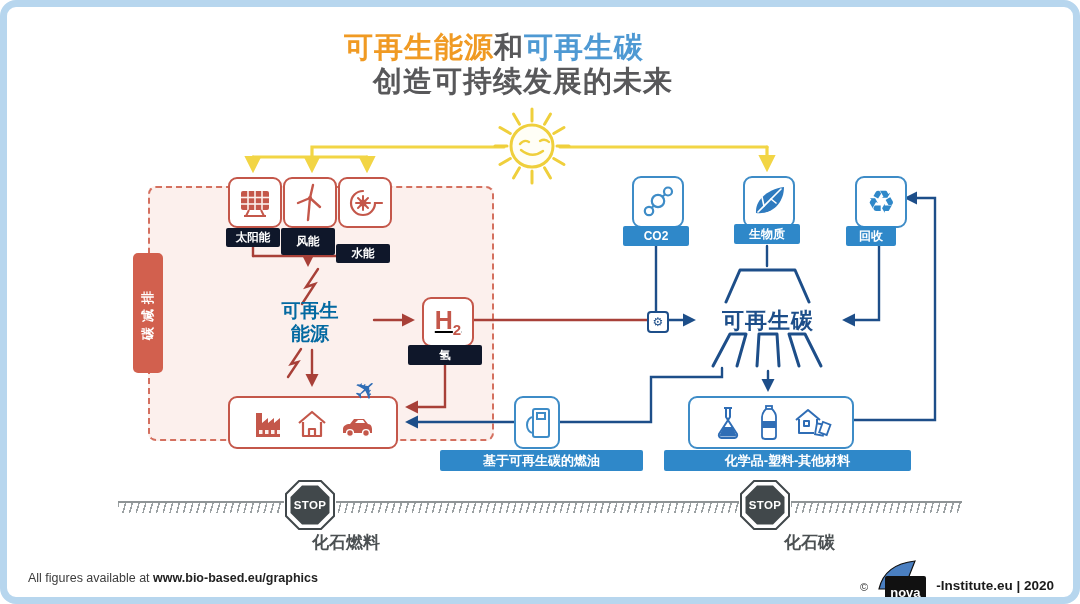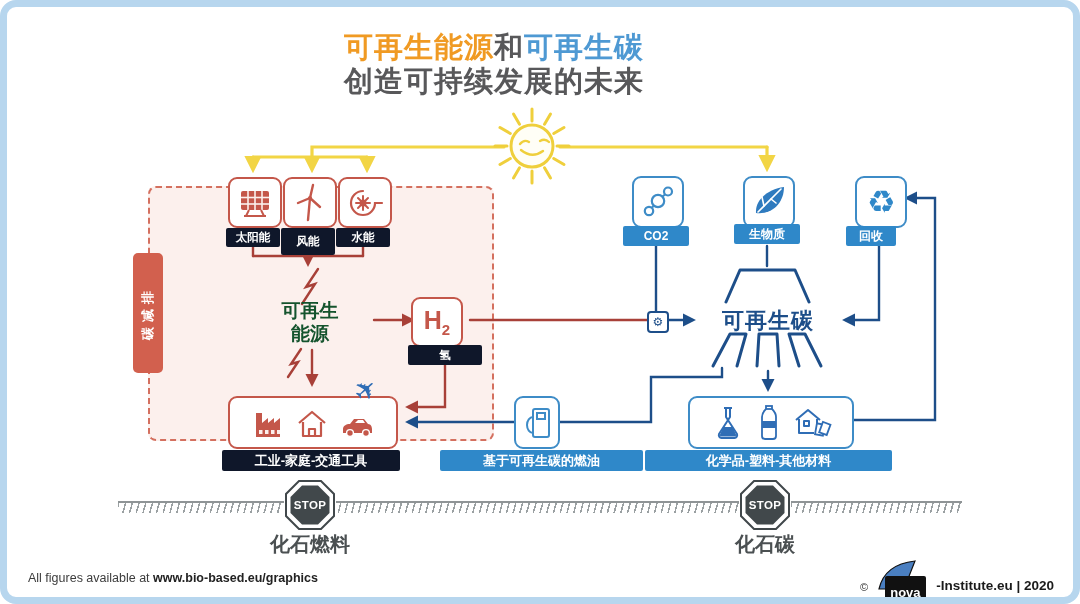--- a/index.html
+++ b/index.html
@@ -20,58 +20,58 @@
   .ibox.red{border:2.5px solid #C4574A;}
   .ibox.blue{border:2.5px solid #3E8CC7;}
   .bar{z-index:2;color:#fff;font-weight:bold;display:flex;align-items:center;justify-content:center;border-radius:2px;}
   .bar.red{background:#0f172a;font-size:11.5px;}
   .bar.blue{background:#2F88C9;font-size:12px;}
   
   #decarb-band{left:133px;top:253px;width:30px;height:120px;background:#D2604E;border-radius:5px;z-index:2;}
   #decarb-band span{position:absolute;left:50%;top:50%;transform:translate(-50%,-50%) rotate(-90deg);
                     color:#fff;font-weight:bold;font-size:13px;letter-spacing:5px;white-space:nowrap;}
   
-  #re-text{left:258px;top:299px;width:104px;text-align:center;color:#14532d;font-weight:bold;
+  #re-text{left:258px;top:299px;width:104px;text-align:center;color:#0369a1;font-weight:bold;
            font-size:19px;line-height:23px;z-index:2;}
   #rc-text{left:706px;top:306px;width:124px;text-align:center;color:#1D4E89;font-weight:bold;
            font-size:22px;z-index:2;letter-spacing:1px;}
   #h2-glyph{color:#C4574A;font-weight:bold;font-size:25px;line-height:1;}
   #h2-glyph sub{font-size:15px;}
   #gear-box{left:647px;top:311px;width:18px;height:18px;background:#fff;border:2px solid #1D4E89;
             border-radius:4px;z-index:2;display:flex;align-items:center;justify-content:center;
             color:#1D4E89;font-size:12px;line-height:1;}
   .plane{color:#2F6DB5;font-size:27px;transform:rotate(-42deg);z-index:3;line-height:1;}
   .recycle-glyph{color:#2F88C9;font-size:32px;font-weight:bold;line-height:1;}
   
   #ground{left:118px;top:501px;width:844px;height:10px;border-top:2.5px solid #8F9496;z-index:1;
           background:repeating-linear-gradient(105deg,#9AA0A2 0 1.5px,transparent 1.5px 6.5px);}
   .stop-sign{width:56px;height:56px;z-index:2;}
   .stop-sign span{position:absolute;inset:0;display:flex;align-items:center;justify-content:center;
                   color:#fff;font-weight:bold;font-size:11.5px;letter-spacing:.4px;}
-  .fossil-label{width:140px;text-align:center;color:#4B5052;font-weight:bold;font-size:20px;z-index:2;}
+  .fossil-label{width:140px;text-align:right;color:#4B5052;font-weight:bold;font-size:17px;z-index:2;}
   
   #footer-left{left:28px;top:571px;font-size:12.5px;color:#3C3C3C;z-index:5;}
   #footer-left b{color:#222;}
   #footer-right{right:26px;top:559px;height:36px;display:flex;align-items:flex-end;gap:5px;z-index:5;padding-bottom:4px;}
   #copyright{font-size:11px;color:#333;padding-bottom:2px;}
   #nova-mark{position:relative;width:58px;height:34px;}
   #nova-mark svg{position:absolute;left:2px;top:-2px;}
   #nova-box{position:absolute;left:12px;top:15px;background:#111;color:#fff;font-weight:bold;
             font-size:13px;line-height:17px;padding:8px 5px;border-radius:2px;}
   #nova-suffix{font-weight:bold;font-size:13.5px;color:#1a1a1a;padding-bottom:2px;}
 </style>
 </head>
 <body>
 
 <div id="canvas">
 
   <div class="abs title-line" style="top:28px;">
     <span class="t-orange">可再生能源</span><span class="t-gray">和</span><span class="t-blue">可再生碳</span>
   </div>
-  <div class="abs title-line t-gray" style="top:62px;">创造可持续发展的未来</div>
+  <div class="abs title-line t-gray" style="top:62px;padding-left:29px;">创造可持续发展的未来</div>
 
   <div class="abs" id="energy-zone"></div>
 
   <svg class="abs" id="wires" width="1080" height="604" viewBox="0 0 1080 604">
     <defs>
       <marker id="ay" viewBox="0 0 10 10" refX="7" refY="5" markerWidth="5.5" markerHeight="5.5" orient="auto-start-reverse">
         <path d="M0,0 L10,5 L0,10 Z" fill="#F2D545"></path>
         </marker>
       <marker id="ar" viewBox="0 0 10 10" refX="7" refY="5" markerWidth="5.5" markerHeight="5.5" orient="auto-start-reverse">
         <path d="M0,0 L10,5 L0,10 Z" fill="#A84038"></path>
@@ -185,28 +185,28 @@
       <g stroke="#C4574A" stroke-width="2" stroke-linecap="round">
         <line x1="18" y1="13" x2="18" y2="27"></line>
           <line x1="11" y1="20" x2="25" y2="20"></line>
         <line x1="13" y1="15" x2="23" y2="25"></line>
           <line x1="13" y1="25" x2="23" y2="15"></line>
       </g>
     </svg>
   </div>
   <div class="abs bar red" style="left:226px;top:228px;width:54px;height:19px;">太阳能</div>
   <div class="abs bar red" style="left:281px;top:228px;width:54px;height:27px;">风能</div>
-  <div class="abs bar red" style="left:336px;top:228px;width:54px;height:19px;">水能</div>
+  <div class="abs bar red" style="left:336px;top:244px;width:54px;height:19px;">水能</div>
 
   <div class="abs" id="re-text">
     <div>可再生</div>
     <div>能源</div>
   </div>
 
-  <div class="abs ibox red" style="left:411px;top:297px;width:48px;height:46px;">
+  <div class="abs ibox red" style="left:422px;top:297px;width:48px;height:46px;text-decoration:underline;">
     <span id="h2-glyph"><span>H</span><sub>2</sub></span>
   </div>
   <div class="abs bar red" style="left:408px;top:345px;width:74px;height:20px;">氢</div>
 
   <div class="abs ibox red" style="left:228px;top:396px;width:166px;height:49px;gap:10px;">
     <svg width="34" height="36" viewBox="0 0 34 36">
       <path d="M5,32 V8 H11 V18 L17,13 V18 L23,13 V18 L29,13 V32 Z" fill="#C4574A"></path>
       <g fill="#FCF0ED">
         <rect x="8" y="25" width="3.5" height="4"></rect>
           <rect x="14" y="25" width="3.5" height="4"></rect>
@@ -222,21 +222,20 @@
       </g>
     </svg>
     <svg width="36" height="36" viewBox="0 0 36 36">
       <path d="M4,28 V24 C4,21 7,19 11,19 L15,14 H25 L29,19 C32,19 33,22 33,24 V28 Z" fill="#C4574A"></path>
       <path d="M16,18 L19,15 H24 L26,18 Z" fill="#fff"></path>
       <circle cx="11" cy="28" r="3.4" fill="#C4574A" stroke="#fff" stroke-width="1.4"></circle>
       <circle cx="27" cy="28" r="3.4" fill="#C4574A" stroke="#fff" stroke-width="1.4"></circle>
     </svg>
   </div>
   <span class="abs plane" style="left:355px;top:377px;">✈</span>
-  <div class="abs bar red" style="left:222px;top:450px;width:178px;height:21px;font-size:13px;">工业-家庭-交通工具</div>
 
   <div class="abs ibox blue" style="left:514px;top:396px;width:42px;height:49px;">
     <svg width="34" height="40" viewBox="0 0 34 40">
       <g fill="none" stroke="#3E8CC7" stroke-width="2" stroke-linecap="round">
         <rect x="13" y="6" width="16" height="28" rx="2"></rect>
         <rect x="17" y="10" width="8" height="6"></rect>
         <path d="M13,14 a6,8 0 1 0 0,16"></path>
       </g>
     </svg>
   </div>
@@ -294,21 +293,21 @@
         <path d="M7,15 V29 H22"></path>
         <path d="M25,15 V20"></path>
         <rect x="12" y="17" width="5" height="5"></rect>
       </g>
       <g fill="#fff" stroke="#2F6DB5" stroke-width="1.8">
         <rect x="24" y="20" width="8" height="11" transform="rotate(10 28 25)"></rect>
         <rect x="29" y="19" width="8" height="11" transform="rotate(20 33 24)"></rect>
       </g>
     </svg>
   </div>
-  <div class="abs bar blue" style="left:645px;top:450px;width:247px;height:21px;font-size:13px;">化学品-塑料-其他材料</div>
+  <div class="abs bar blue" style="left:664px;top:450px;width:247px;height:21px;font-size:13px;">化学品-塑料-其他材料</div>
 
   <div class="abs" id="ground"></div>
 
   <div class="abs stop-sign" style="left:282px;top:477px;">
     <svg width="56" height="56" viewBox="0 0 56 56">
       <polygon points="16,2 40,2 54,16 54,40 40,54 16,54 2,40 2,16" fill="#ffffff"></polygon>
       <polygon points="17,4 39,4 52,17 52,39 39,52 17,52 4,39 4,17" fill="#ffffff" stroke="#41484B" stroke-width="2"></polygon>
       <polygon points="20,8.5 36,8.5 47.5,20 47.5,36 36,47.5 20,47.5 8.5,36 8.5,20" fill="#41484B"></polygon>
     </svg>
     <span>STOP</span>

